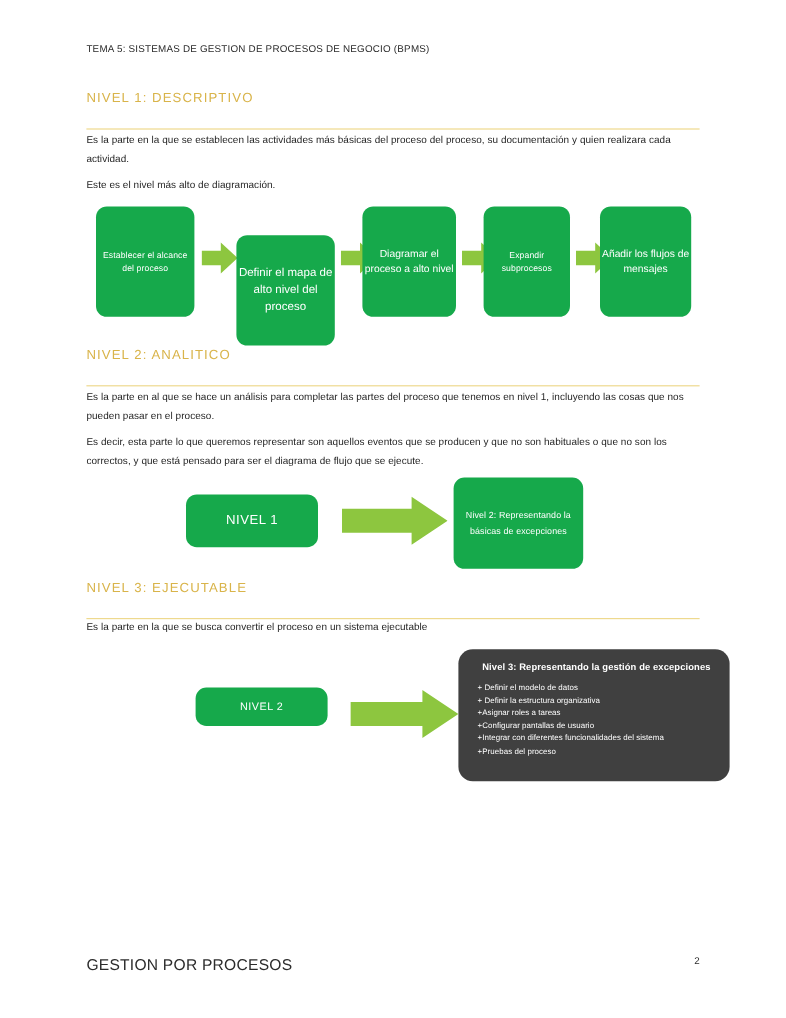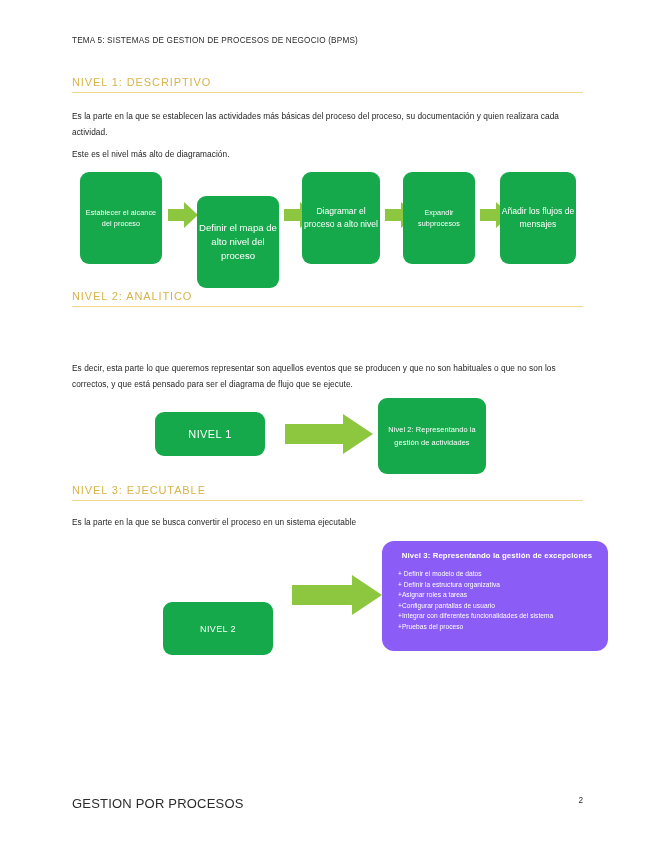--- a/index.html
+++ b/index.html
@@ -31,21 +31,21 @@
     color: #2b2b2b;
     white-space: nowrap;
   }
   .section-heading {
     position: absolute;
     left: 72px;
     width: 511px;
     font-size: 11px;
     letter-spacing: 0.9px;
     color: #d9b44a;
-    padding-bottom: 4px;
+    padding-bottom: 19px;
     border-bottom: 1px solid #eed98e;
   }
   .body-text {
     position: absolute;
     left: 72px;
     width: 512px;
     font-size: 8.3px;
     line-height: 16px;
     color: #1f1f1f;
     letter-spacing: 0.05px;
@@ -70,21 +70,21 @@
   
   .arrow {
     position: absolute;
     display: block;
   }
   .arrow svg { display: block; }
 
   
   .callout {
     position: absolute;
-    background: #8b5cf6;
+    background: #404040;
     border-radius: 12px;
     color: #ffffff;
     box-sizing: border-box;
     padding: 10px 12px 10px 16px;
   }
   .callout-title {
     font-size: 7.8px;
     font-weight: bold;
     letter-spacing: 0.1px;
     margin-bottom: 9px;
@@ -175,45 +175,46 @@
       </svg>
     </span>
 
     <div class="gbox mid" style="left:500px; top:172px; width:76px; height:92px;justify-content:flex-end;">
       <span>Añadir los flujos de mensajes</span>
     </div>
   </div>
 
   <div class="section-heading" style="top:290px;">NIVEL 2: ANALITICO</div>
 
+  <div class="body-text" style="top:322px;">Es la parte en al que se hace un análisis para completar las partes del proceso que tenemos en nivel 1, incluyendo las cosas que nos pueden pasar en el proceso.</div>
 
   <div class="body-text" style="top:360px;">Es decir, esta parte lo que queremos representar son aquellos eventos que se producen y que no son habituales o que no son los correctos, y que está pensado para ser el diagrama de flujo que se ejecute.</div>
 
   <div>
     <div class="gbox" style="left:155px; top:412px; width:110px; height:44px; font-size:11px; letter-spacing:0.4px;justify-content:center;">
       <span>NIVEL 1</span>
     </div>
 
     <span class="arrow" style="left:285px; top:412px;">
       <svg width="88" height="44" viewBox="0 0 88 44">
         <polygon points="0,12 58,12 58,2 88,22 58,42 58,32 0,32" fill="#8dc63f"></polygon>
       </svg>
     </span>
 
     <div class="gbox small" style="left:378px; top:398px; width:108px; height:76px; font-size:7.4px; line-height:13px;">
-      <span>Nivel 2: Representando la gestión de actividades</span>
+      <span>Nivel 2: Representando la básicas de excepciones</span>
     </div>
   </div>
 
   <div class="section-heading" style="top:484px;">NIVEL 3: EJECUTABLE</div>
 
   <div class="body-text" style="top:514px;">Es la parte en la que se busca convertir el proceso en un sistema ejecutable</div>
 
   <div>
-    <div class="gbox" style="left:163px; top:573px; width:110px; height:53px; font-size:9px; letter-spacing:0.4px;margin-top:29px;">
+    <div class="gbox" style="left:163px; top:573px; width:110px; height:32px; font-size:9px; letter-spacing:0.4px;">
       <span>NIVEL 2</span>
     </div>
 
     <span class="arrow" style="left:292px; top:573px;">
       <svg width="90" height="44" viewBox="0 0 90 44">
         <polygon points="0,12 60,12 60,2 90,22 60,42 60,32 0,32" fill="#8dc63f"></polygon>
       </svg>
     </span>
 
     <div class="callout" style="left:382px; top:541px; width:226px; height:110px;">

